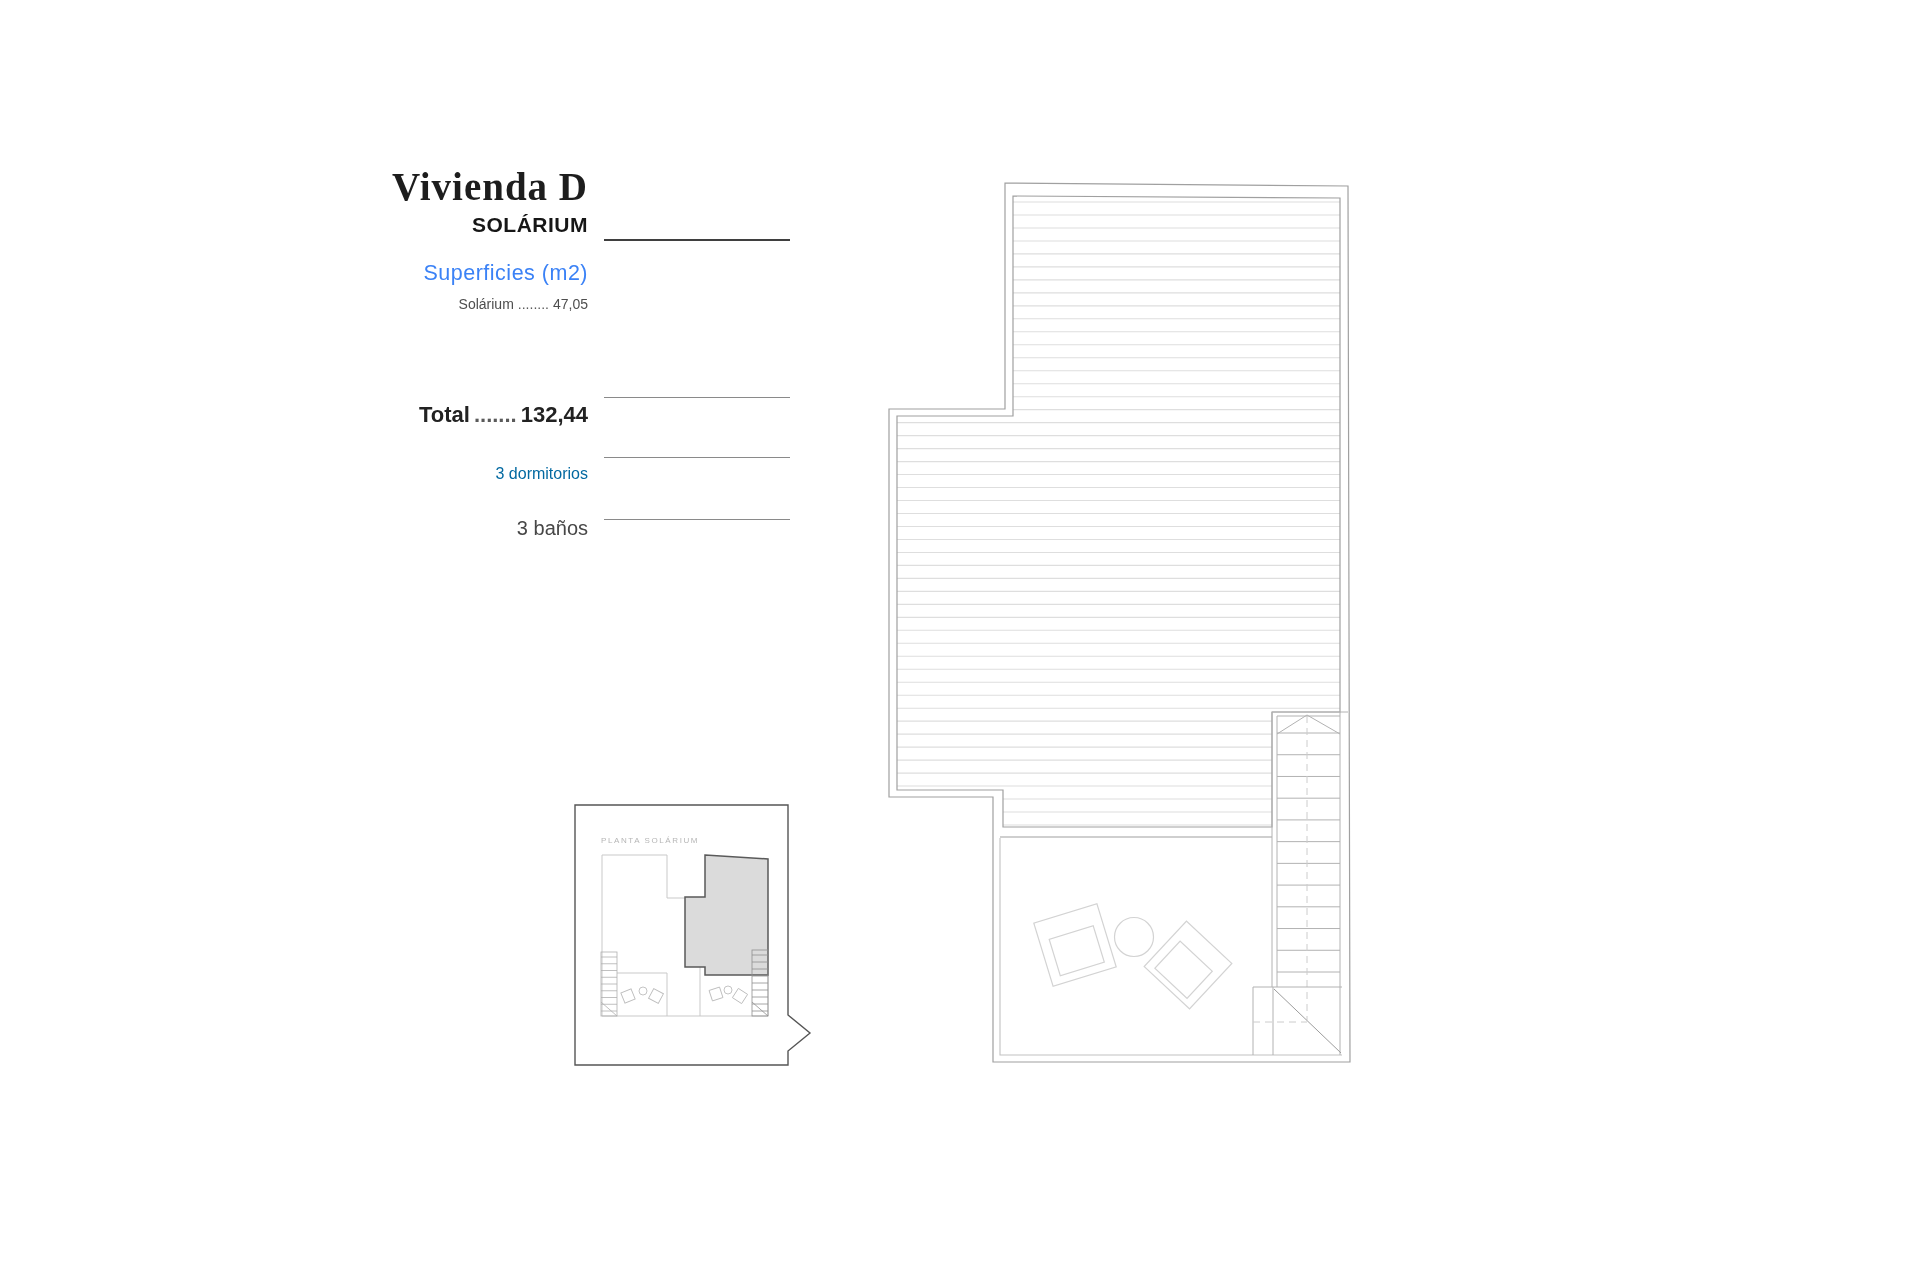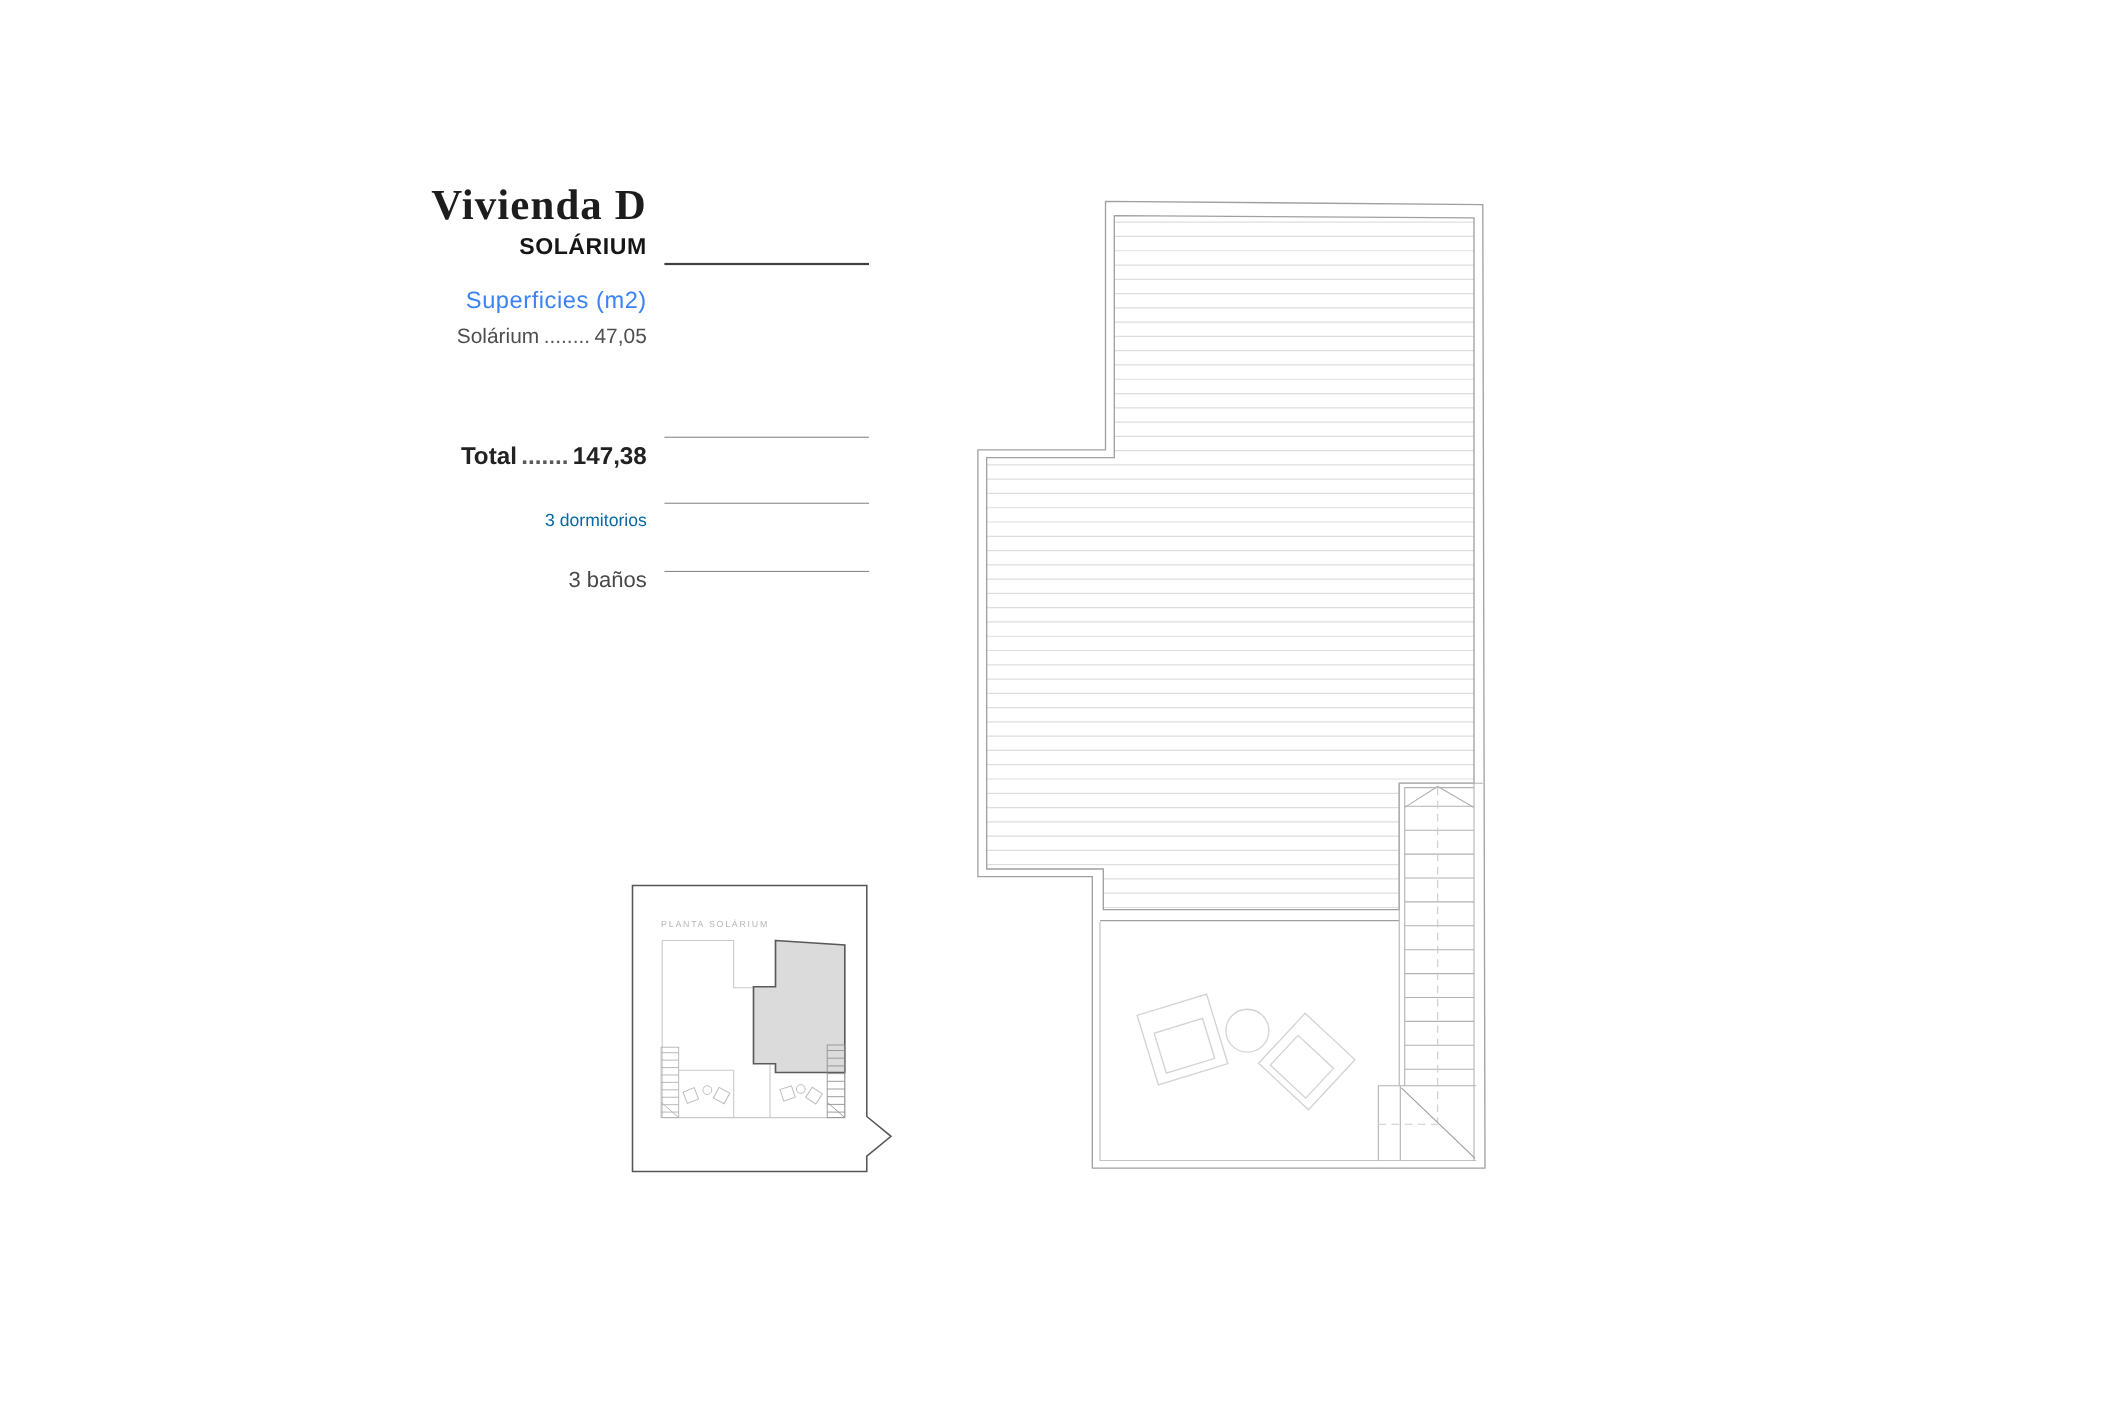--- a/index.html
+++ b/index.html
@@ -8,21 +8,21 @@
   
   .ip{position:absolute;right:1130px;text-align:right;white-space:nowrap;}
   .ip-title{top:164px;font-family:"Liberation Serif",serif;font-weight:700;
             font-size:39px;color:#1d1d1d;letter-spacing:1px;}
   .ip-subtitle{top:213px;font-weight:700;font-size:21px;color:#161616;letter-spacing:.5px;}
   .rule{position:absolute;left:604px;width:186px;height:0;}
   .rule-dark{border-top:2px solid #3f3f3f;}
   .rule-gray{border-top:1.5px solid #8a8a8a;}
   .r1{top:239px;} .r2{top:397px;} .r3{top:457px;} .r4{top:519px;}
   .ip-surfheading{top:261px;font-size:21.5px;color:#3b82f6;letter-spacing:.5px;}
-  .ip-surfrow{top:296px;font-size:19px;color:#4e4e4e;}
+  .ip-surfrow{top:296px;font-size:14px;color:#4e4e4e;}
   .ip-surfrow .dots,.ip-total .dots{margin:0 4px;color:#5a5a5a;}
   .ip-total{top:402px;font-size:22px;font-weight:700;color:#222222;}
   .ip-feat1{top:465px;font-size:16px;color:#0369a1;}
   .ip-feat2{top:489px;font-size:20px;color:#474747;margin-top:28px;}
   
   .kp-label{position:absolute;left:601px;top:836px;font-size:8px;letter-spacing:1.6px;
             color:#b6b6b6;}
   
   .disclaimer{position:absolute;left:879px;top:1118px;font-size:14.5px;line-height:17.5px;
               color:#2d2d2d;word-spacing:5.5px;letter-spacing:.2px;}
@@ -39,21 +39,21 @@
   <div class="ip ip-subtitle">SOLÁRIUM</div>
   <div class="rule rule-dark r1"></div>
 
   <div class="ip ip-surfheading">Superficies (m2)</div>
   <div class="ip ip-surfrow">
     <span>Solárium</span><span class="dots">........</span><span>47,05</span>
   </div>
 
   <div class="rule rule-gray r2"></div>
   <div class="ip ip-total">
-    <span>Total</span><span class="dots">.......</span><span>147,38</span>
+    <span>Total</span><span class="dots">.......</span><span>132,44</span>
   </div>
   <div class="rule rule-gray r3"></div>
 
   <div class="ip ip-feat1">3 dormitorios</div>
   <div class="ip ip-feat2">3 baños</div>
   <div class="rule rule-gray r4"></div>
 
   <svg class="plan-svg" width="1920" height="1280" viewBox="0 0 1920 1280" xmlns="http://www.w3.org/2000/svg">
     <defs>
       <clipPath id="deckClip">

